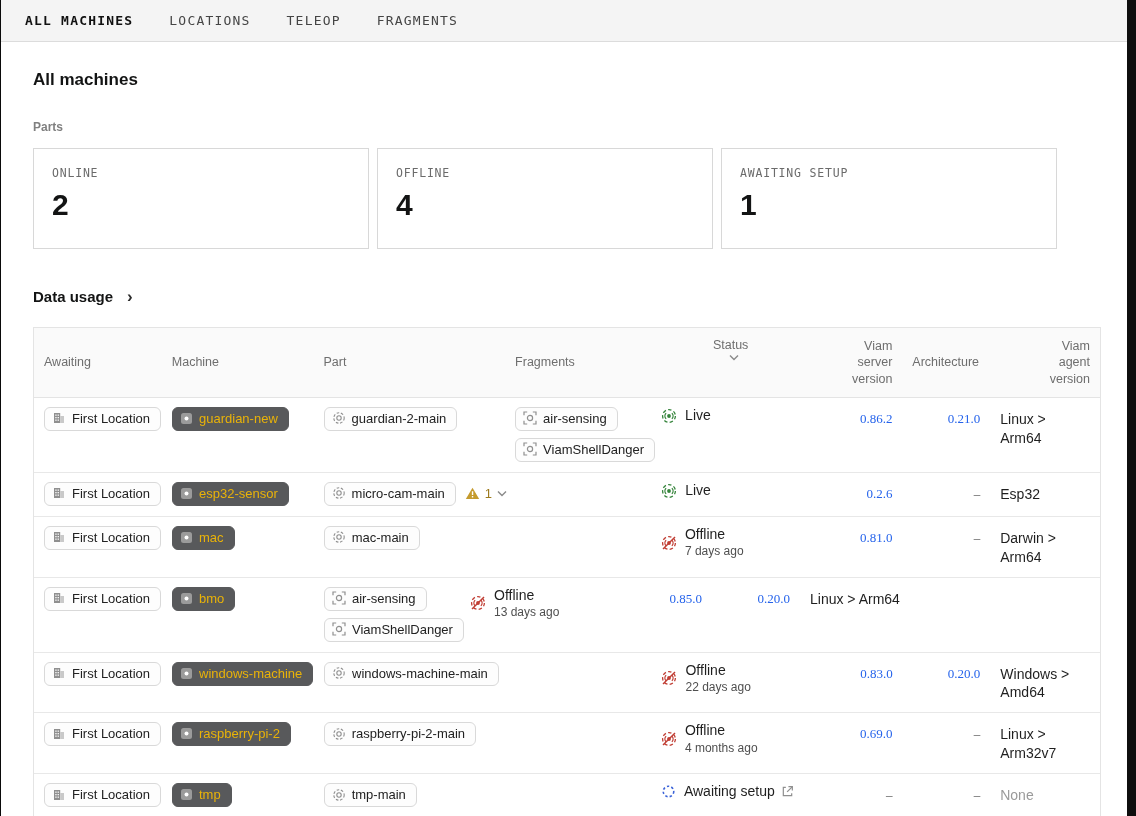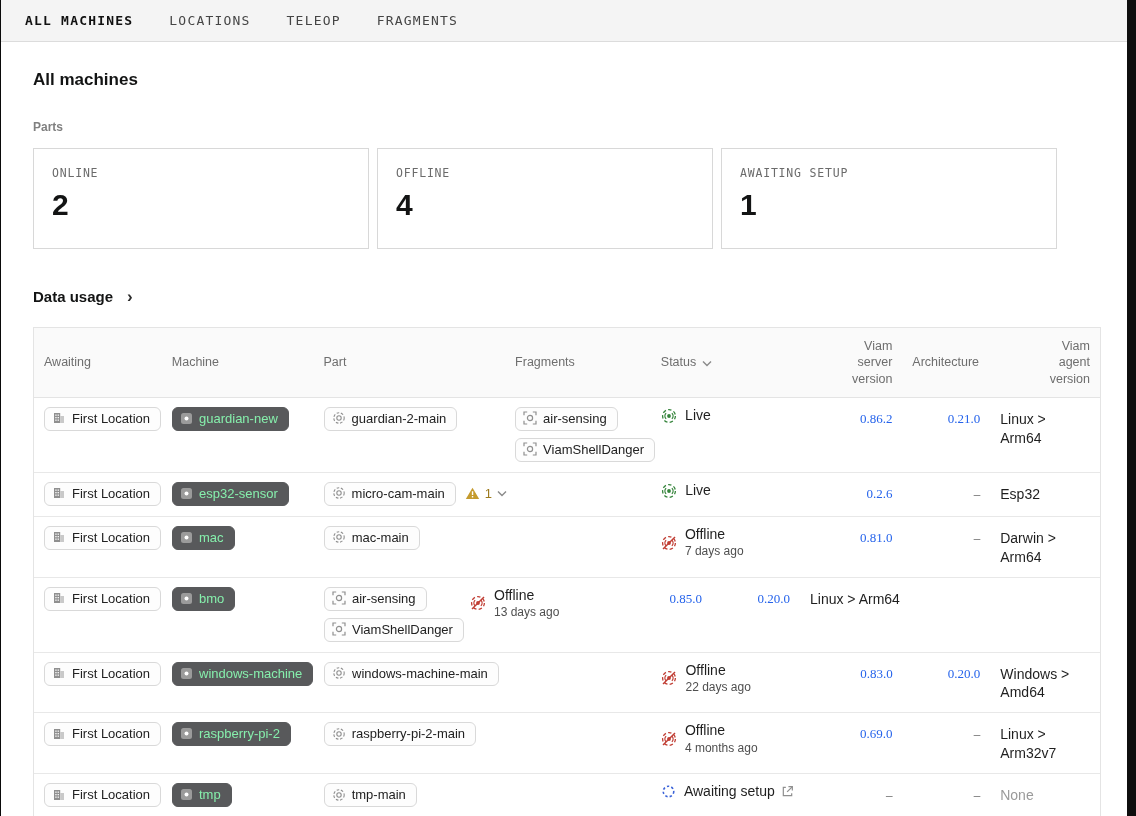--- a/index.html
+++ b/index.html
@@ -39,29 +39,29 @@
   .sort-chevron { margin-left:6px; margin-top:2px; }
 
   .tr { display:flex; border-bottom:1px solid #e8e8e8; }
   .tr:last-child { border-bottom:none; }
   .td { padding:9px 10px 10px 10px; font-size:14px; }
 
   .col-location { width:128px; }
   .col-machine  { width:152px; }
   .col-part     { width:192px; }
   .col-fragments{ width:146px; }
-  .col-status   { width:160px; }
+  .col-status   { width:160px;flex-direction:column; }
   .col-server   { width:92px;  text-align:right; }
   .col-agent    { width:88px;  text-align:right; }
   .col-arch     { width:110px; }
 
   .chip { display:inline-flex; align-items:center; gap:6px; border:1px solid #d9d9d9;
     border-radius:6px; background:#fdfdfd; padding:3px 10px 4px 7px; font-size:13px;
     color:#222; white-space:nowrap; cursor:pointer; }
-  .chip-dark { background:#58595b; border-color:#58595b; color:#86efac; }
+  .chip-dark { background:#58595b; border-color:#58595b; color:#eab308; }
   .col-fragments .chip { margin-bottom:7px; }
   .col-fragments .chip:last-child { margin-bottom:0; }
 
   .part-cell { display:flex; align-items:center; gap:9px; }
   .part-warning { display:inline-flex; align-items:center; gap:5px; cursor:pointer; }
   .part-warning .count { font-size:13px; color:#9c7a1d; }
 
   .status-cell { display:flex; align-items:center; gap:8px; }
   .status-texts { line-height:1.25; }
   .status-title { font-size:14px; color:#1f1f1f; display:flex; align-items:center; gap:6px; }

